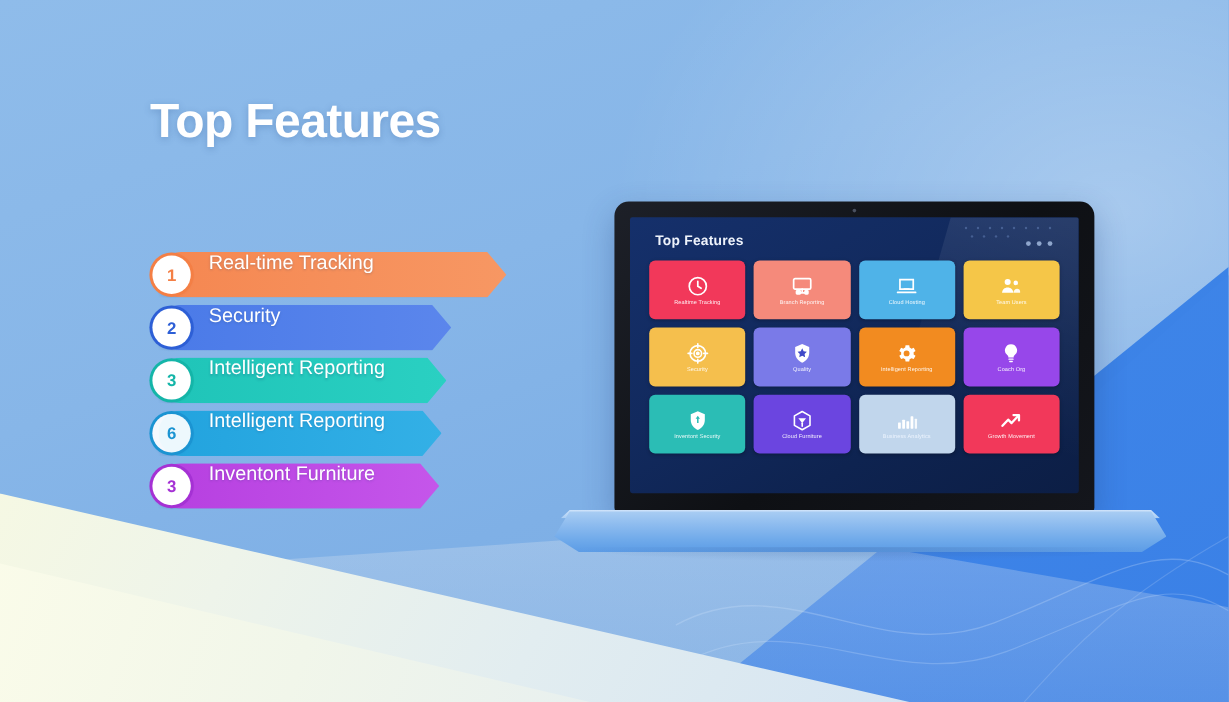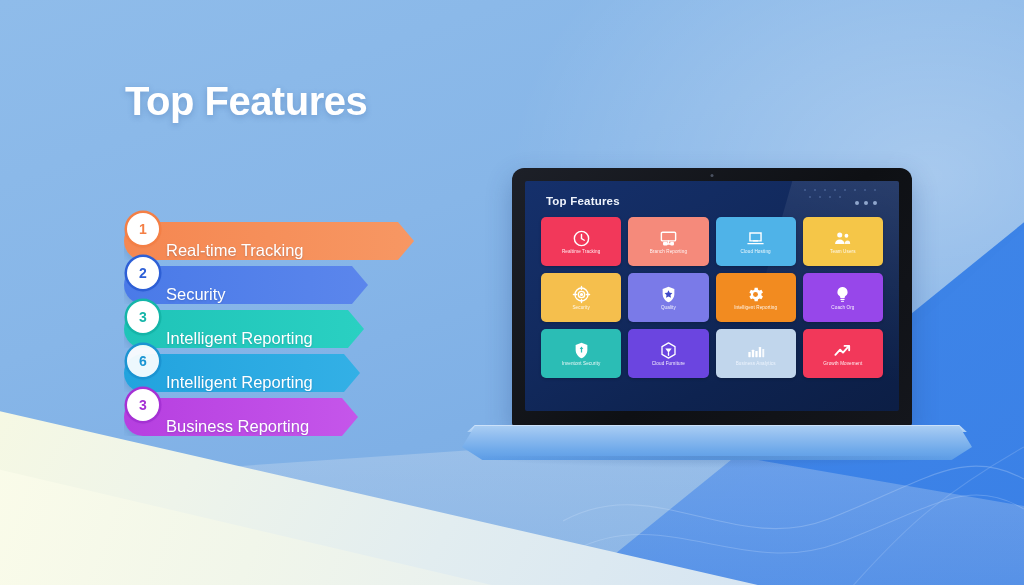--- a/index.html
+++ b/index.html
@@ -53,27 +53,26 @@
     position:absolute; left:125px; top:79px;
     font-size:40px; font-weight:bold; color:#ffffff;
     letter-spacing:-0.5px;
     text-shadow:0 2px 6px rgba(40,80,140,.28);
   }
 
   
   #feature-list { position:absolute; left:124px; top:210px; }
   .pill-row { position:relative; height:38px; margin-bottom:6px; }
   .pill {
-    position:absolute; left:0; top:0; height:38px;
-    display:flex; align-items:flex-end;
+    position:absolute; left:8px; top:0; height:38px;
+    display:flex; align-items:flex-start;
     padding-left:42px; padding-right:26px;
     border-radius:19px 0 0 19px;
     clip-path:polygon(0 0, calc(100% - 16px) 0, 100% 50%, calc(100% - 16px) 100%, 0 100%);
     box-shadow:0 3px 7px rgba(40,80,140,.22);
-    margin-top:12px;
   }
   .pill-label {
     font-size:16.5px; color:#ffffff; font-weight:500;
     white-space:nowrap; text-shadow:0 1px 2px rgba(30,60,110,.25);
   }
   .badge {
     position:absolute; left:3px; top:3px;
     width:32px; height:32px; border-radius:50%;
     background:#ffffff;
     display:flex; align-items:center; justify-content:center;
@@ -198,21 +197,21 @@
         <div class="badge" style="color: rgb(20, 181, 168); box-shadow: rgb(20, 181, 168) 0px 0px 0px 2.5px, rgba(30, 60, 110, 0.25) 0px 1px 3px;">3</div>
       </div>
       <div class="pill-row">
         <div class="pill" style="width: 236px; background: linear-gradient(90deg, rgb(34, 163, 222) 0%, rgb(51, 176, 230) 100%);">
           <span class="pill-label">Intelligent Reporting</span>
         </div>
         <div class="badge soft" style="color: rgb(27, 148, 210); box-shadow: rgb(27, 148, 210) 0px 0px 0px 2.5px, rgba(30, 60, 110, 0.25) 0px 1px 3px; filter: blur(0.5px);">6</div>
       </div>
       <div class="pill-row">
         <div class="pill" style="width: 234px; background: linear-gradient(90deg, rgb(182, 63, 224) 0%, rgb(197, 86, 234) 100%);">
-          <span class="pill-label">Business Reporting</span>
+          <span class="pill-label">Inventont Furniture</span>
         </div>
         <div class="badge" style="color: rgb(165, 49, 212); box-shadow: rgb(165, 49, 212) 0px 0px 0px 2.5px, rgba(30, 60, 110, 0.25) 0px 1px 3px;">3</div>
       </div>
     </div>
 
   <div id="laptop">
 
     <div class="lid">
       <div class="webcam"></div>
 

